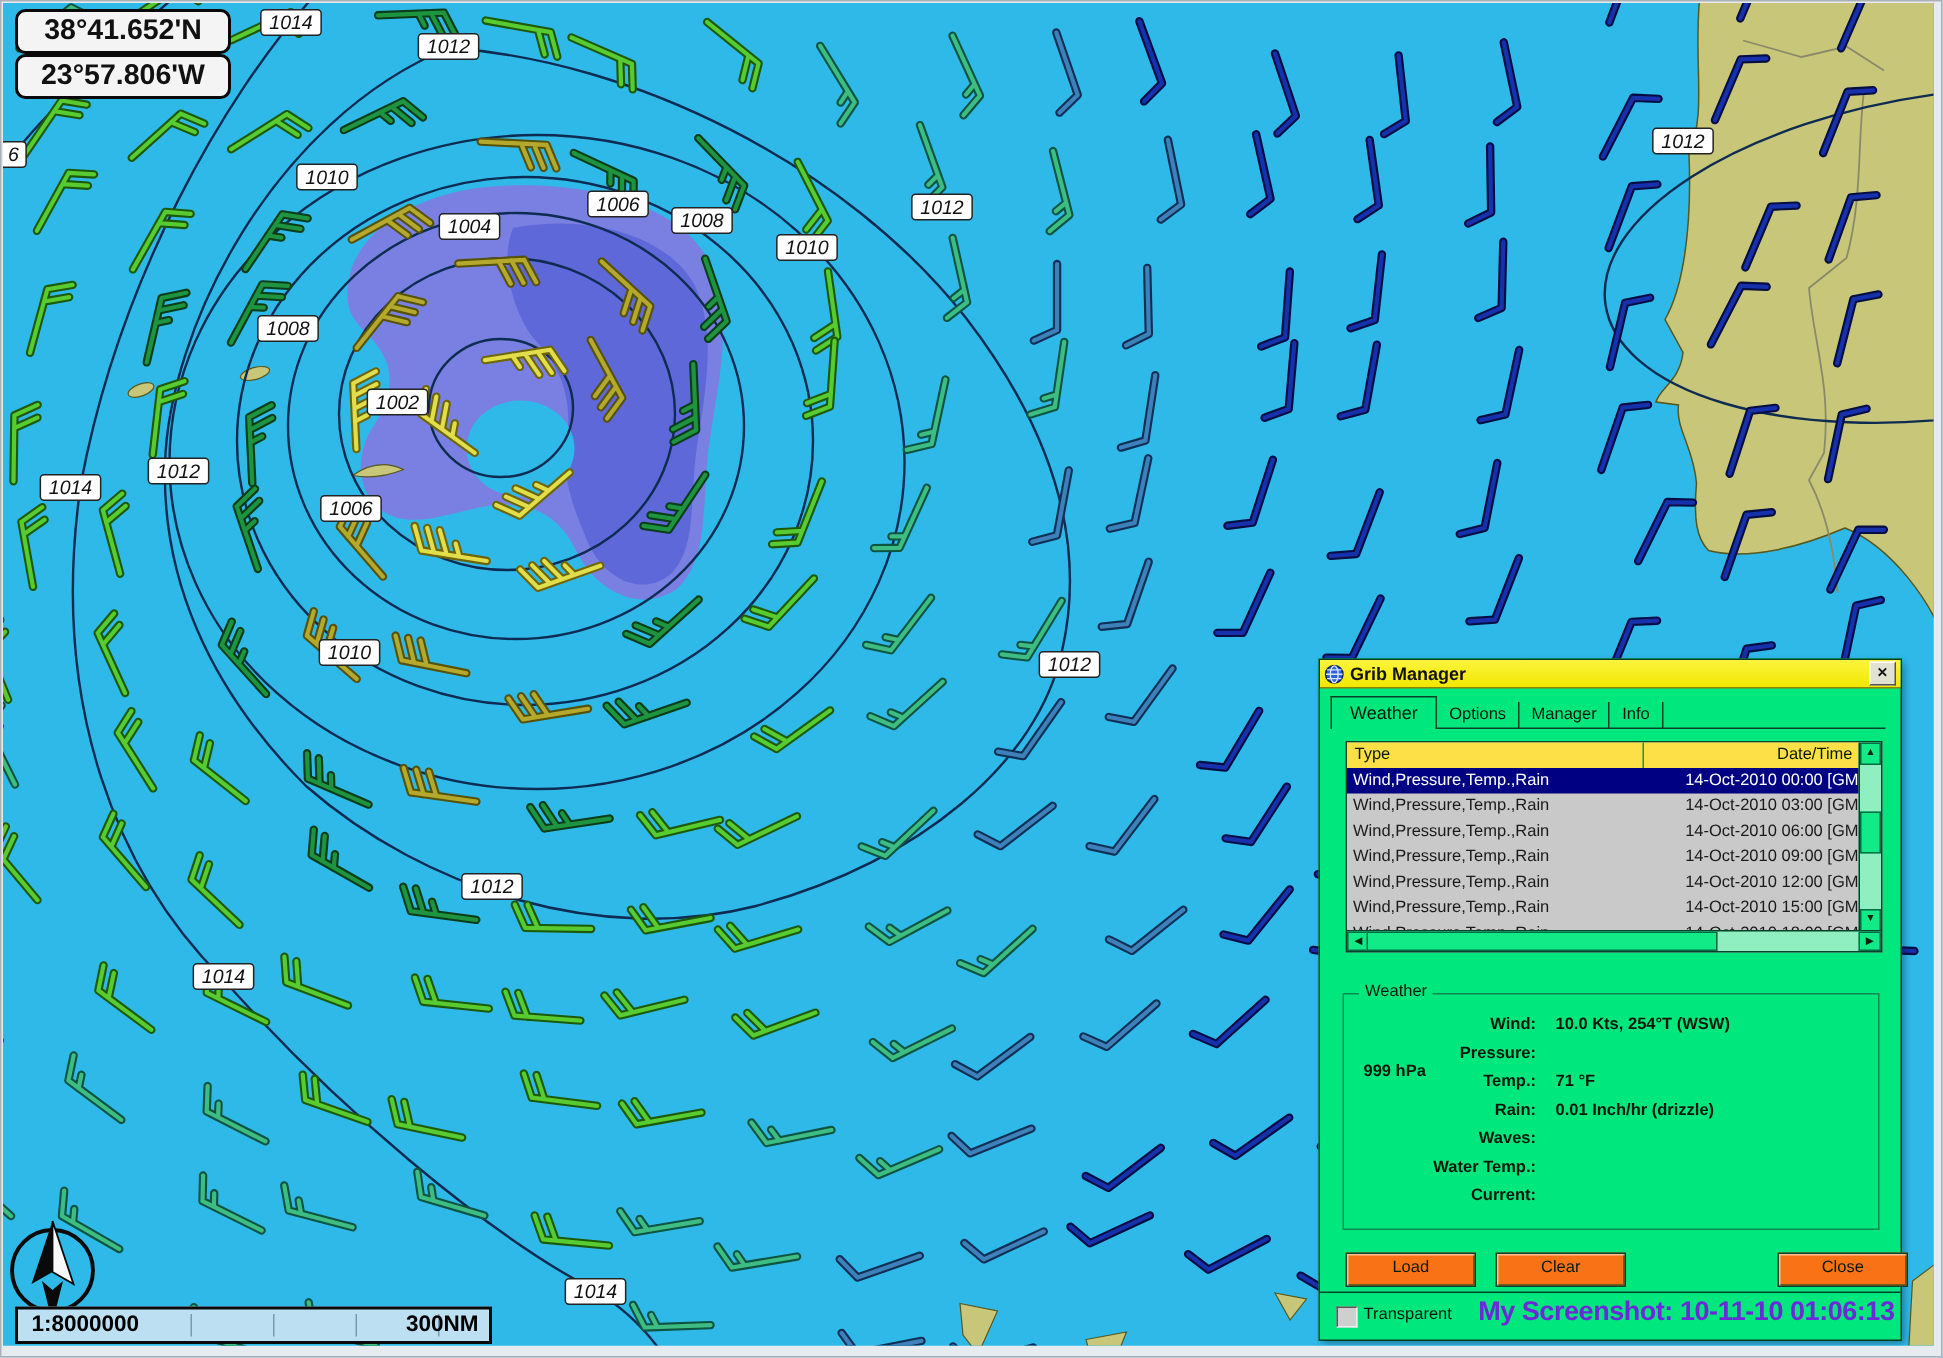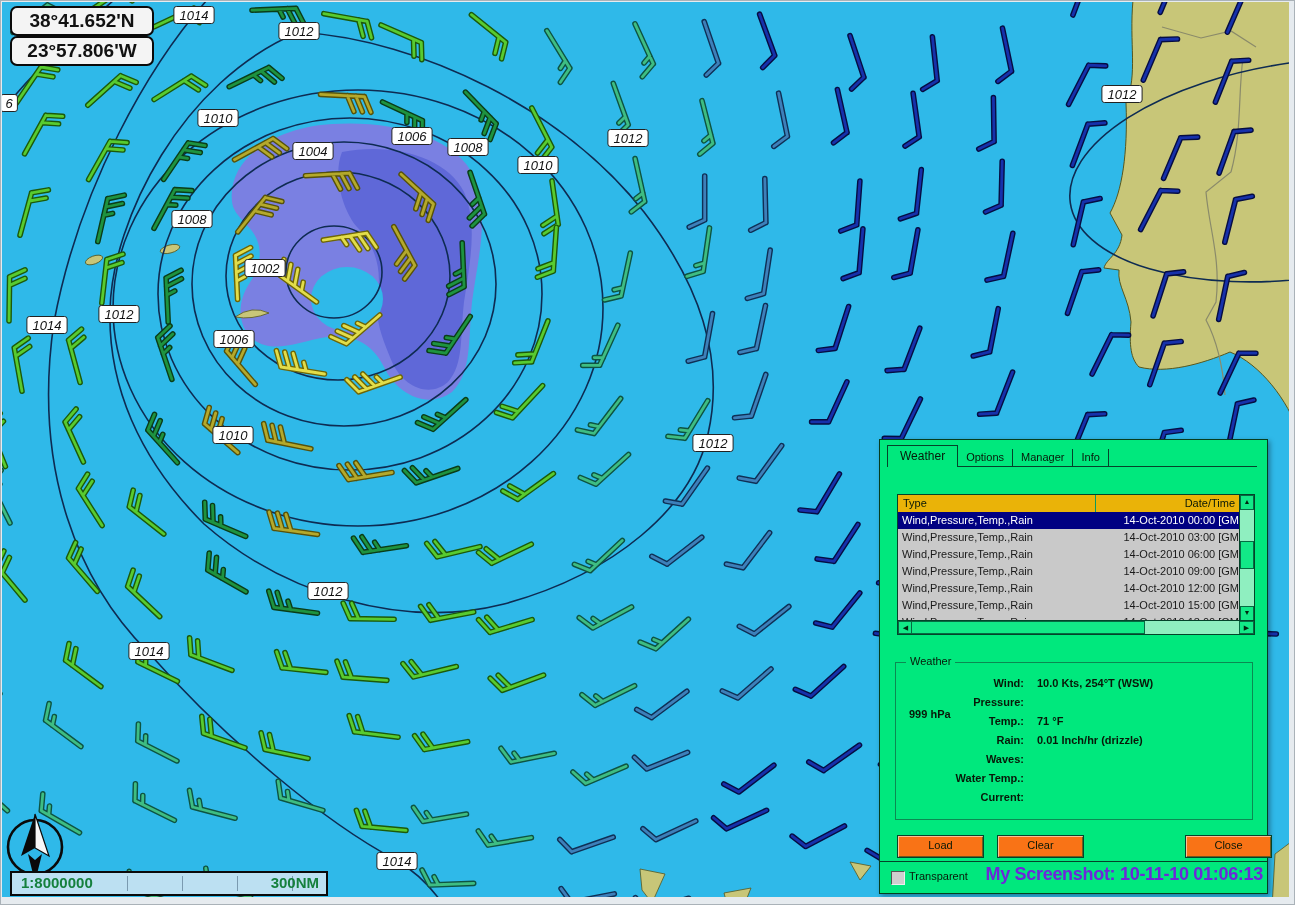--- a/index.html
+++ b/index.html
@@ -5,39 +5,39 @@
   html,body{margin:0;padding:0;background:#C9CFD4;font-family:"Liberation Sans",sans-serif;}
   .screen{position:relative;width:1295px;height:905px;background:#E6EBEF;overflow:hidden;
           border:1px solid #AAB2B8;box-sizing:border-box;}
   .map{position:absolute;left:1px;top:1px;width:1287px;height:895px;overflow:hidden;background:#2FB9E9;}
   svg{display:block;}
 
   
   .posbox{position:absolute;left:8px;width:140px;height:26px;background:#F4F4F4;border:2px solid #0A0A0A;
           border-radius:7px;text-align:center;font-weight:bold;font-size:19px;line-height:25px;color:#111;}
   .scalebar{position:absolute;left:8px;top:869px;width:314px;height:21px;background:#BCE0F2;border:2px solid #0A0A0A;
-            font-weight:bold;font-size:15px;color:#15803d;}
+            font-weight:bold;font-size:15px;color:#000000;}
   .sb-ratio{position:absolute;left:9px;top:1px;}
   .sb-dist{position:absolute;right:7px;top:1px;}
   .sb-tick{position:absolute;top:3px;bottom:3px;width:1px;background:#7A9AB0;}
 
   
   .dialog{position:absolute;left:877px;top:437px;width:389px;height:455px;background:#00E87D;
           border:1px solid #063E1E;box-shadow:2px 2px 5px rgba(0,0,0,.35);box-sizing:border-box;font-size:11px;color:#081808;}
   .titlebar{height:18px;background:linear-gradient(#FCF43E,#F1E700);border-bottom:1px solid #8A8400;
             display:flex;align-items:center;padding:0 3px;}
   .titletext{font-weight:bold;font-size:12px;margin-left:4px;color:#111;}
   .closebtn{margin-left:auto;width:16px;height:14px;background:#E2E2D2;border:1px solid;border-color:#FFF #555 #555 #FFF;
             font-size:9px;font-weight:bold;line-height:12px;text-align:center;color:#111;}
   .tabs{position:relative;display:flex;align-items:flex-end;margin:5px 0 0 7px;height:22px;}
   .tabline{position:absolute;left:0;right:10px;bottom:0;border-bottom:1px solid #04432A;}
   .tab{position:relative;font-size:11px;padding:2px 8px 4px;border-right:1px solid #04432A;z-index:1;}
   .tab.active{font-size:12px;padding:3px 12px 4px;border:1px solid #04432A;border-bottom:none;background:#00E87D;z-index:2;}
   .listbox{position:absolute;left:17px;top:54px;width:358px;height:141px;background:#C9C9C9;border:1px solid #04432A;box-sizing:border-box;}
-  .listheader{position:absolute;left:0;top:0;right:14px;height:17px;background:#eab308;border-bottom:1px solid #04432A;}
+  .listheader{position:absolute;left:0;top:0;right:14px;height:17px;background:#fde047;border-bottom:1px solid #04432A;}
   .col-type{position:absolute;left:5px;top:2px;}
   .col-date{position:absolute;right:5px;top:2px;}
   .hdr-div{position:absolute;left:197px;top:0;bottom:0;border-left:1px solid #0B9A5E;}
   .listrows{position:absolute;left:0;top:17px;right:14px;bottom:13px;overflow:hidden;}
   .lrow{height:17px;line-height:16px;display:flex;white-space:nowrap;color:#1A1A1A;overflow:hidden;}
   .lrow .t{padding-left:4px;}
   .lrow .dt{margin-left:auto;padding-right:1px;}
   .lrow.selected{background:#000082;color:#FFF;}
   .vscroll{position:absolute;right:0;top:0;bottom:13px;width:14px;background:#8FEFC0;border-left:1px solid #04432A;}
   .varrow{position:absolute;left:0;right:0;height:13px;background:#12E987;border:1px solid #056B42;font-size:7px;
@@ -1044,20 +1044,31 @@
     <div class="scalebar">
       <span class="sb-tick" style="left:115px"></span>
       <span class="sb-tick" style="left:170px"></span>
       <span class="sb-tick" style="left:225px"></span>
       <span class="sb-tick" style="left:280px"></span>
       <span class="sb-ratio">1:8000000</span>
       <span class="sb-dist">300NM</span>
     </div>
 
     <div class="dialog">
+      <div class="titlebar">
+        <svg width="13" height="13" viewBox="0 0 13 13">
+          <circle cx="6.5" cy="6.5" r="5.8" fill="#2E62D8" stroke="#10255E" stroke-width="1"></circle>
+          <ellipse cx="6.5" cy="6.5" rx="2.6" ry="5.6" fill="none" stroke="#DCE6FF" stroke-width="0.9"></ellipse>
+          <line x1="1" y1="6.5" x2="12" y2="6.5" stroke="#DCE6FF" stroke-width="0.9"></line>
+          <line x1="1.7" y1="3.6" x2="11.3" y2="3.6" stroke="#DCE6FF" stroke-width="0.8"></line>
+          <line x1="1.7" y1="9.4" x2="11.3" y2="9.4" stroke="#DCE6FF" stroke-width="0.8"></line>
+        </svg>
+        <span class="titletext">Grib Manager</span>
+        <div class="closebtn">✕</div>
+      </div>
 
       <div class="tabs" id="tabs">
         <div class="tabline"></div>
       <div class="tab active">Weather</div>
           <div class="tab">Options</div>
           <div class="tab">Manager</div>
           <div class="tab">Info</div>
         </div>
 
       <div class="listbox">

